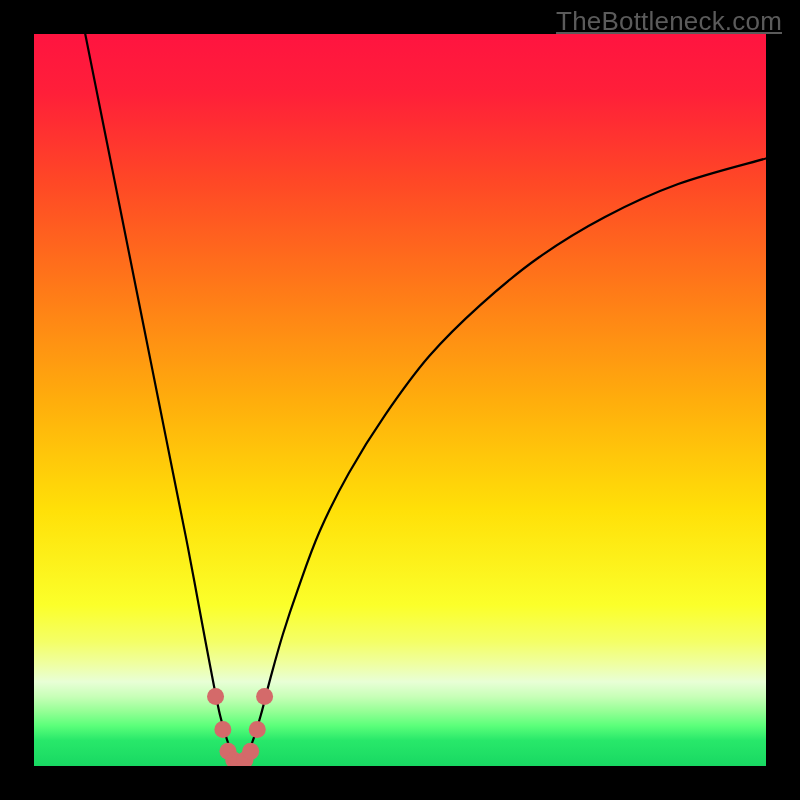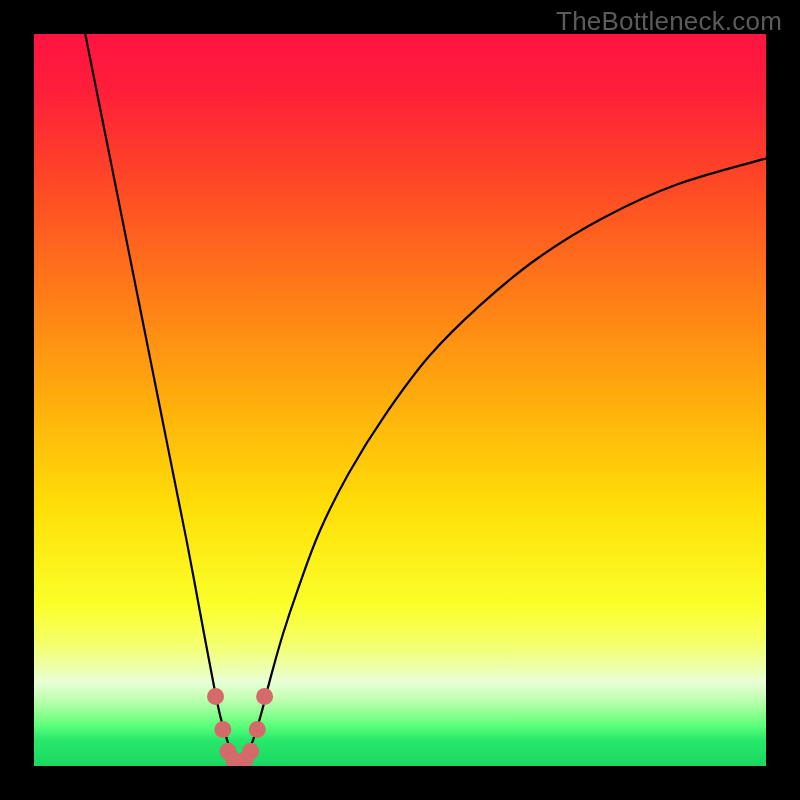--- a/index.html
+++ b/index.html
@@ -26,20 +26,21 @@
     overflow: hidden;
   }
   .watermark {
     position: absolute;
     top: 6px;
     right: 18px;
     color: #5b5b5b;
     font-size: 26px;
     letter-spacing: 0.2px;
     font-weight: 400;
+    text-decoration: underline;
   }
   svg { display: block; }
 </style>
 </head>
 <body>
 
 <div class="frame">
   <div class="watermark">TheBottleneck.com</div>
   <div class="plot">
     <svg id="chart-svg" width="732" height="732" viewBox="0 0 732 732">

